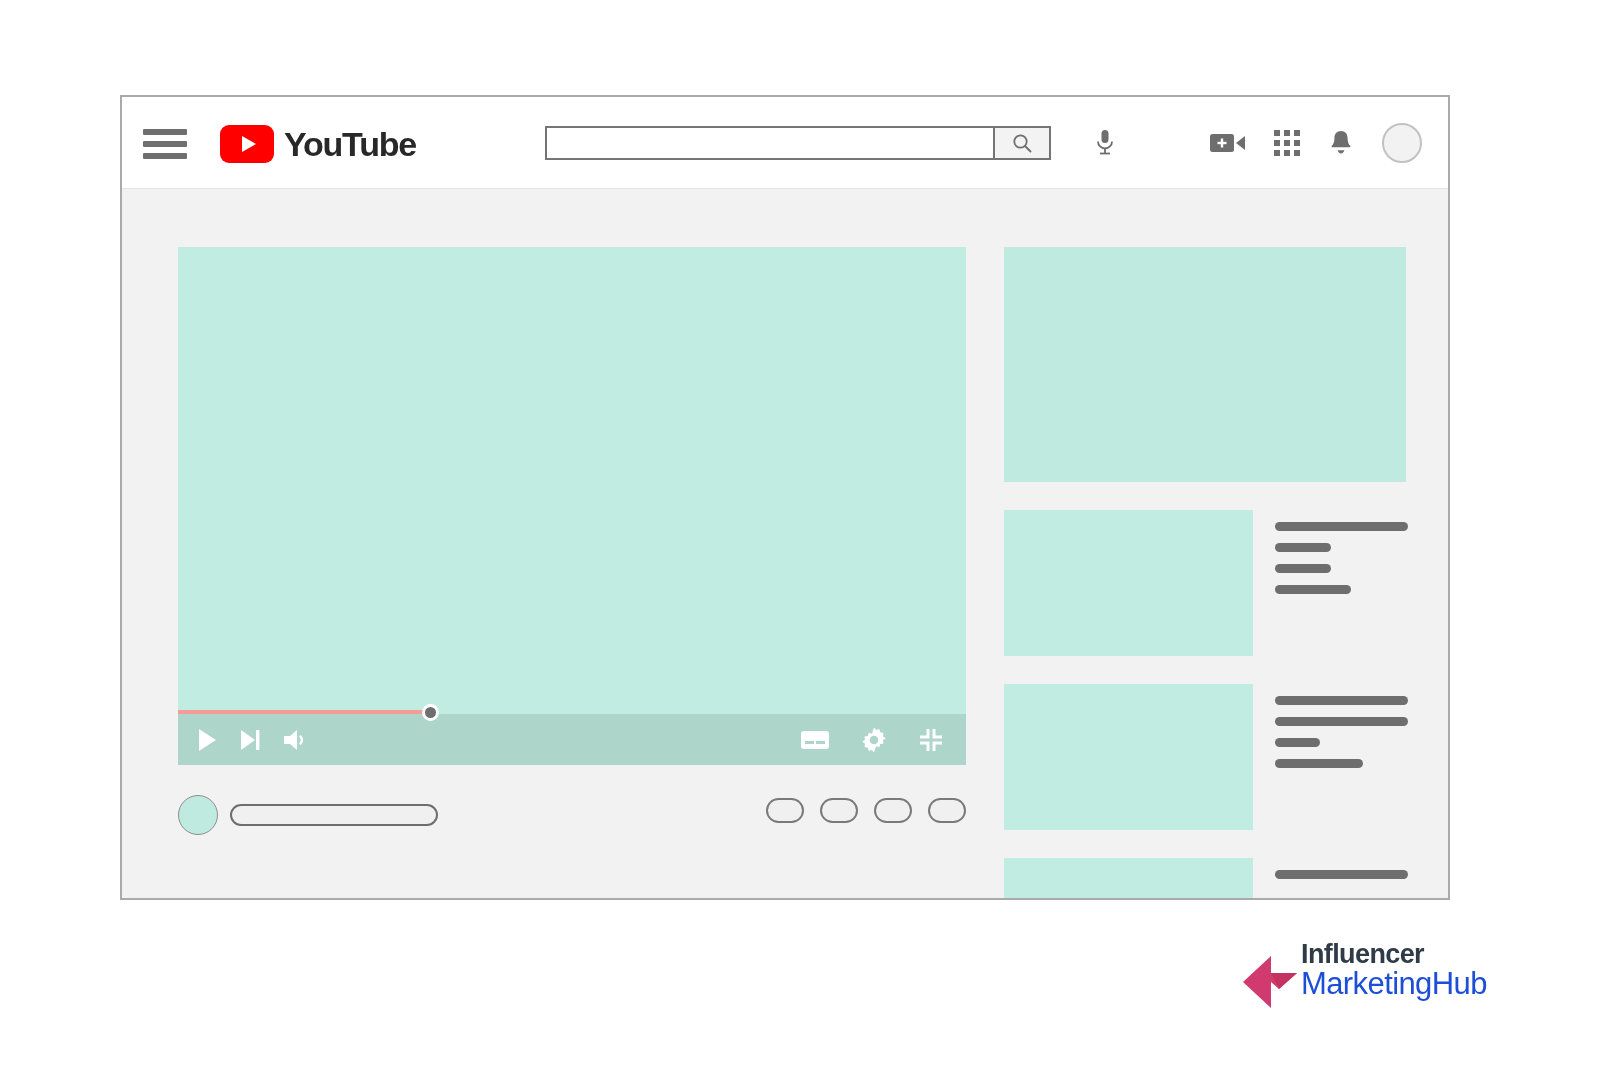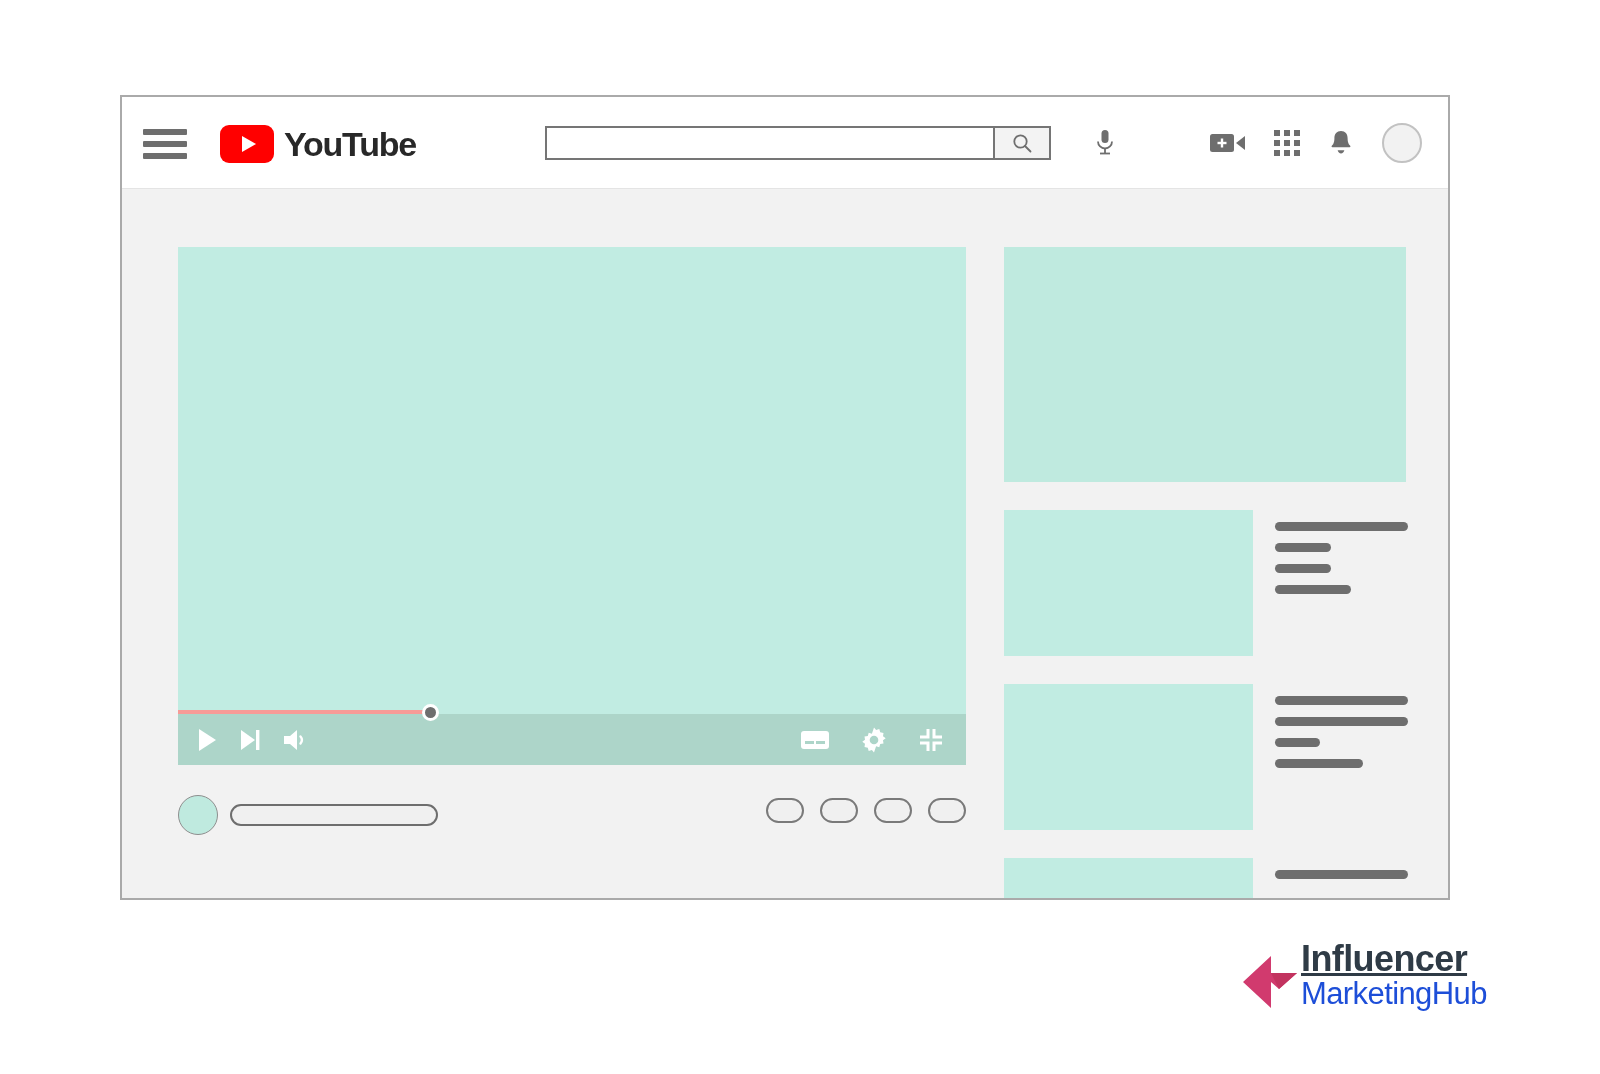--- a/index.html
+++ b/index.html
@@ -399,25 +399,24 @@
     width: 54px;
     height: 52px;
   }
   #imh-text {
     position: absolute;
     left: 58px;
     top: 0;
     line-height: 1.05;
   }
   #imh-line1 {
-    font-size: 36px;
+    font-size: 27px;
     font-weight: bold;
     color: #2f3b46;
     letter-spacing: -0.6px;
-    text-decoration: underline;
   }
   #imh-line2 {
     font-size: 31px;
     font-weight: normal;
     color: #1d4ed8;
     letter-spacing: -0.6px;
   }
 </style>
 </head>
 <body>

